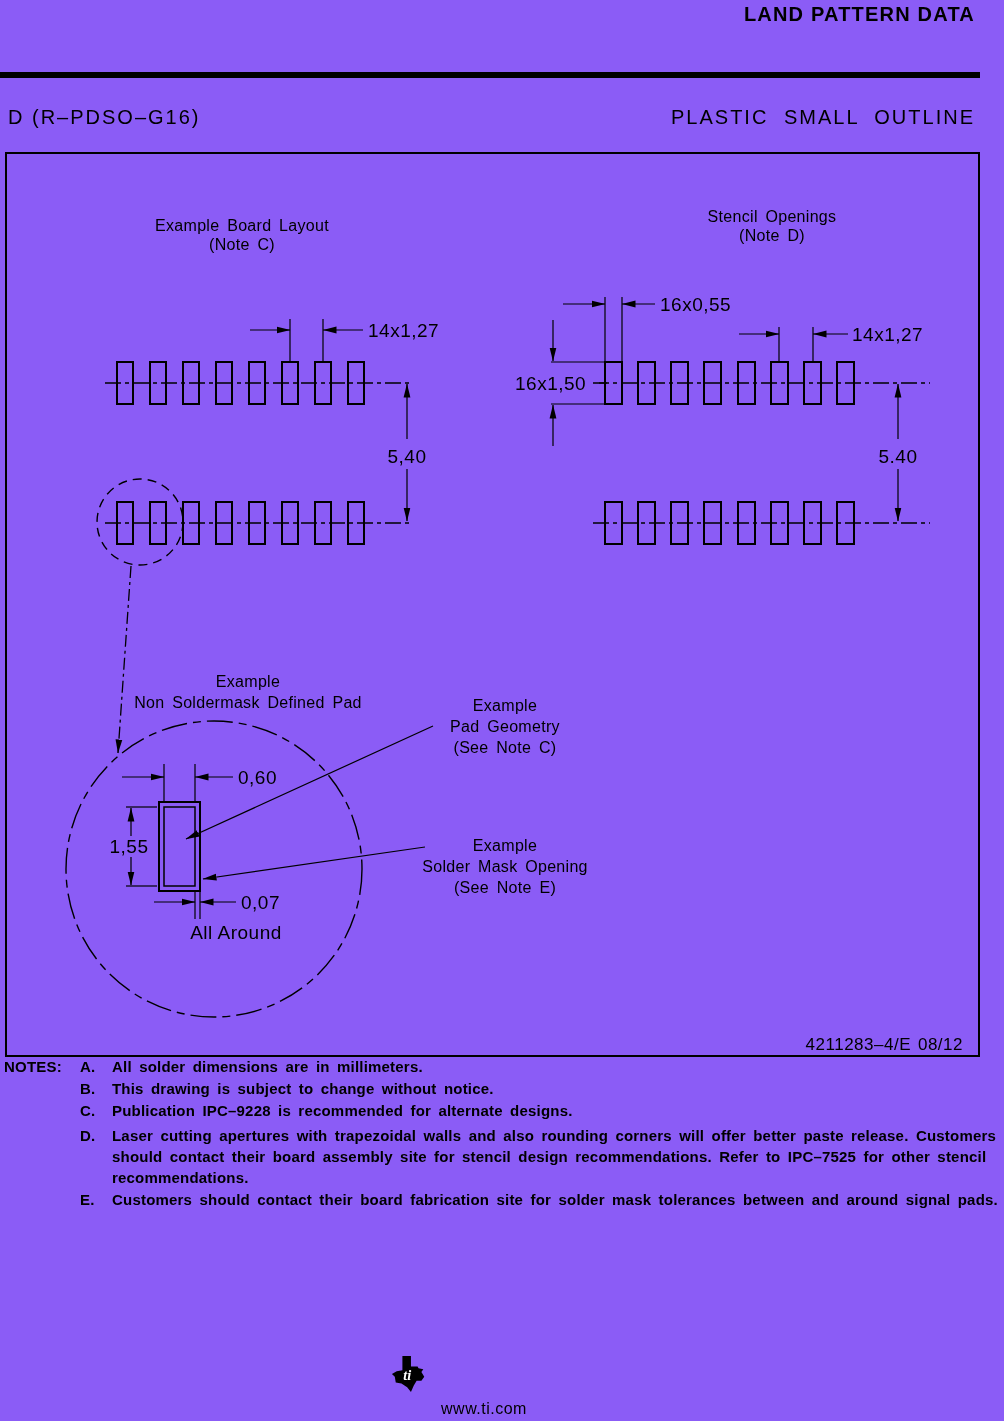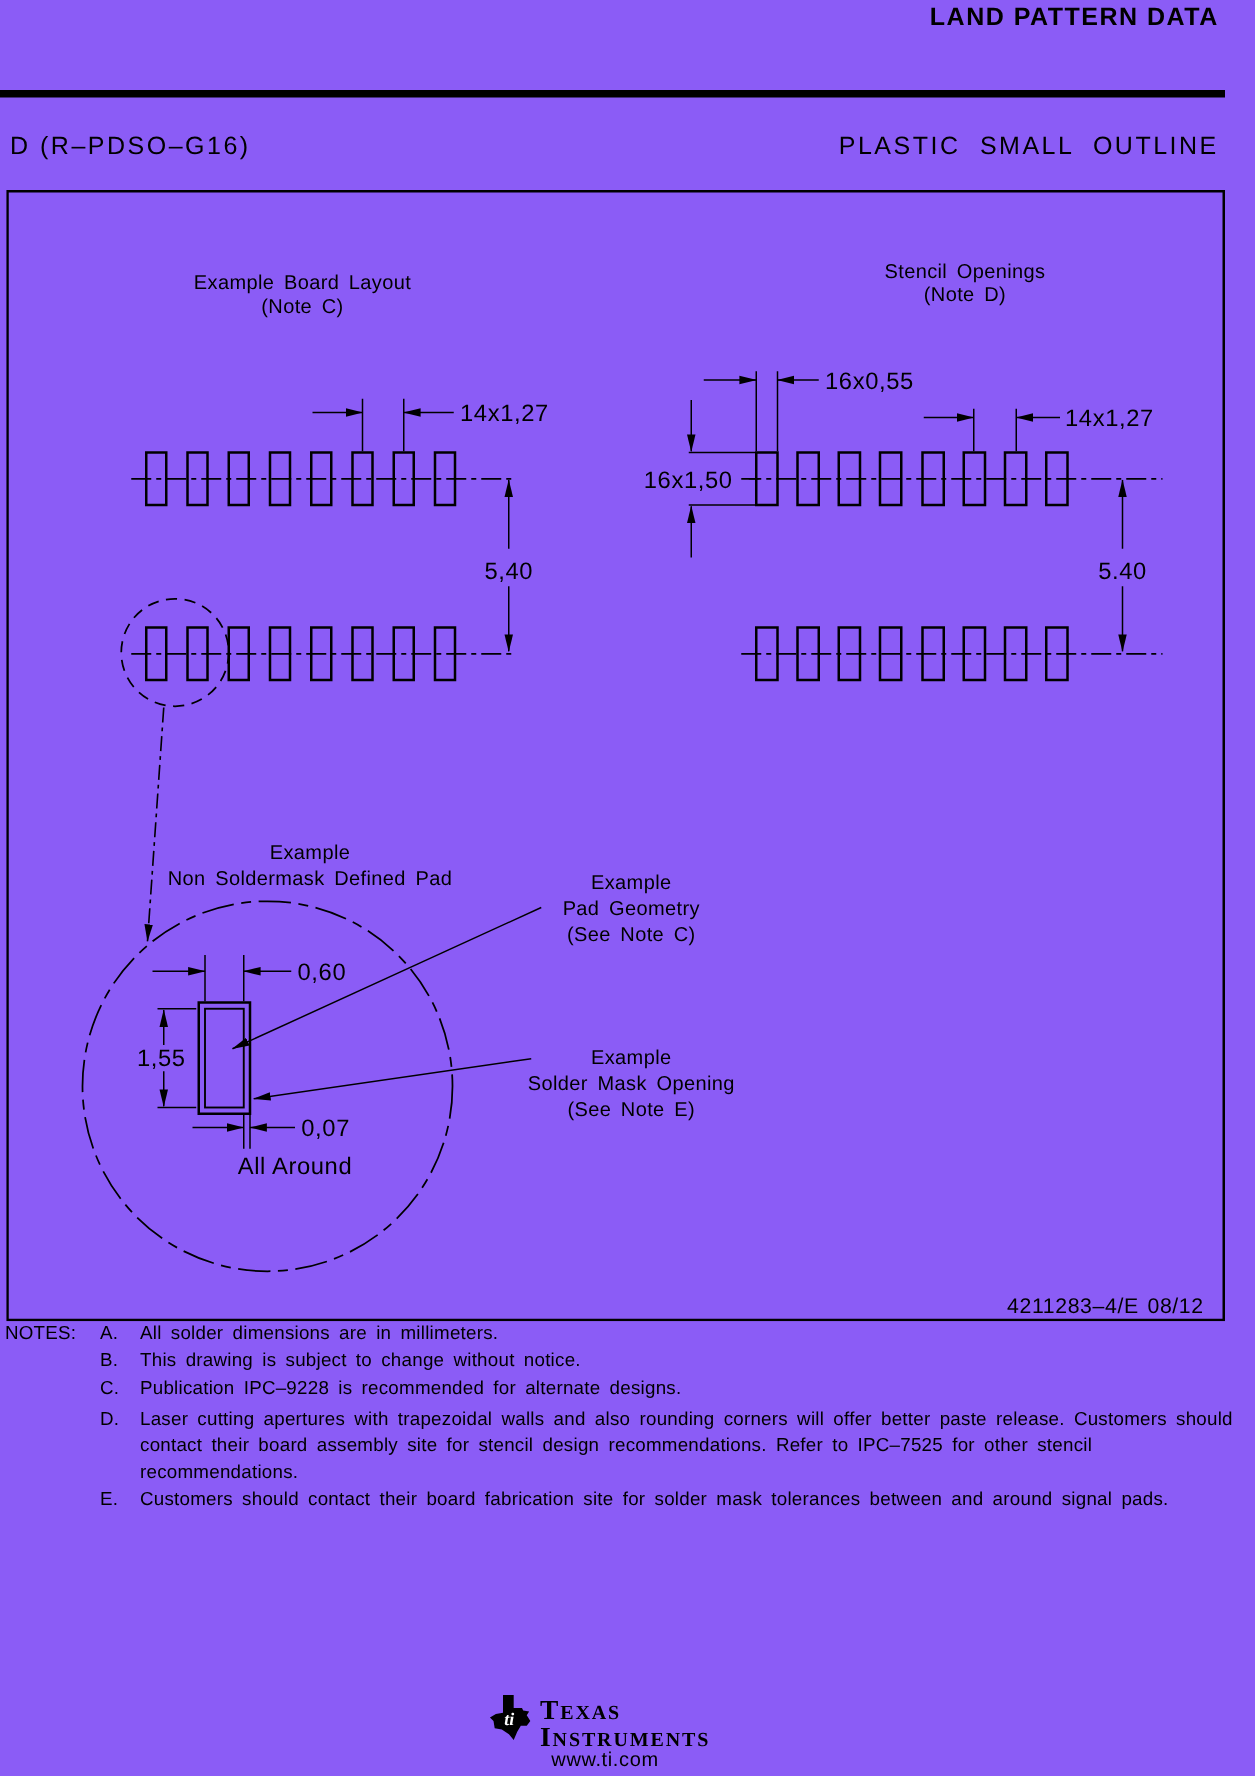--- a/index.html
+++ b/index.html
@@ -33,21 +33,21 @@
   svg.land .dash1 { stroke:#000; stroke-width:1.4; stroke-dasharray:9 6; fill:none; }
   svg.land .phantom { stroke:#000; stroke-width:1.4; stroke-dasharray:26 6 8 6; fill:none; }
   svg.land .dashdot { stroke:#000; stroke-width:1.3; stroke-dasharray:12 4 3 4; fill:none; }
   svg.land text { fill:#000; stroke:none; font-family:"Liberation Sans", sans-serif; }
   svg.land .t16 { font-size:16px; word-spacing:3px; letter-spacing:0.3px; }
   svg.land .t19 { font-size:19px; letter-spacing:0.5px; }
   svg.land .t17 { font-size:17px; letter-spacing:0.5px; word-spacing:4px; }
 
   .notes {
     position:absolute; left:4px; top:1056px; width:998px;
-    font-size:15px; line-height:21px; letter-spacing:0.2px; word-spacing:3px;
+    font-size:15px; line-height:21px; letter-spacing:0.2px; word-spacing:3px;font-weight:bold;
   }
   .notes-heading { position:absolute; left:0; top:0; }
   .note-row { display:grid; grid-template-columns:32px 1fr; margin-left:76px; margin-bottom:1px; }
   .note-row.spaced { margin-top:4px; }
 
   .footer { position:absolute; left:0; top:1352px; width:100%; height:69px; }
   .ti-bug { position:absolute; left:391px; top:3px; width:38px; height:38px; }
   .brand { position:absolute; left:432px; top:6px; }
   .brand-line {
     font-family:"Liberation Serif", serif; font-weight:700;
@@ -259,20 +259,16 @@
       <span class="note-letter">E.</span>
       <span class="note-text">Customers should contact their board fabrication site for solder mask tolerances between and around signal pads.</span>
     </div>
   </div>
 
   <div class="footer">
     <svg class="ti-bug" viewBox="0 0 40 40">
       <path fill="#000" d="M12,1 L21,1 L21,12 L28,12 L29,14 L34,15 L32,18 L35,23 L32,27 L27,27 L24,32 L21,39 L17,34 L11,30 L5,29 L4,23 L1,20 L6,17 L12,16 Z"></path>
       <text x="13" y="26" fill="#fff" font-size="15" font-weight="bold" font-style="italic" font-family="Liberation Serif, serif">ti</text>
     </svg>
-    <div class="brand">
-      <div class="brand-line">Texas</div>
-      <div class="brand-line">Instruments</div>
-    </div>
     <div class="ti-url">www.ti.com</div>
   </div>
 
 </div>
 
 </body></html>

